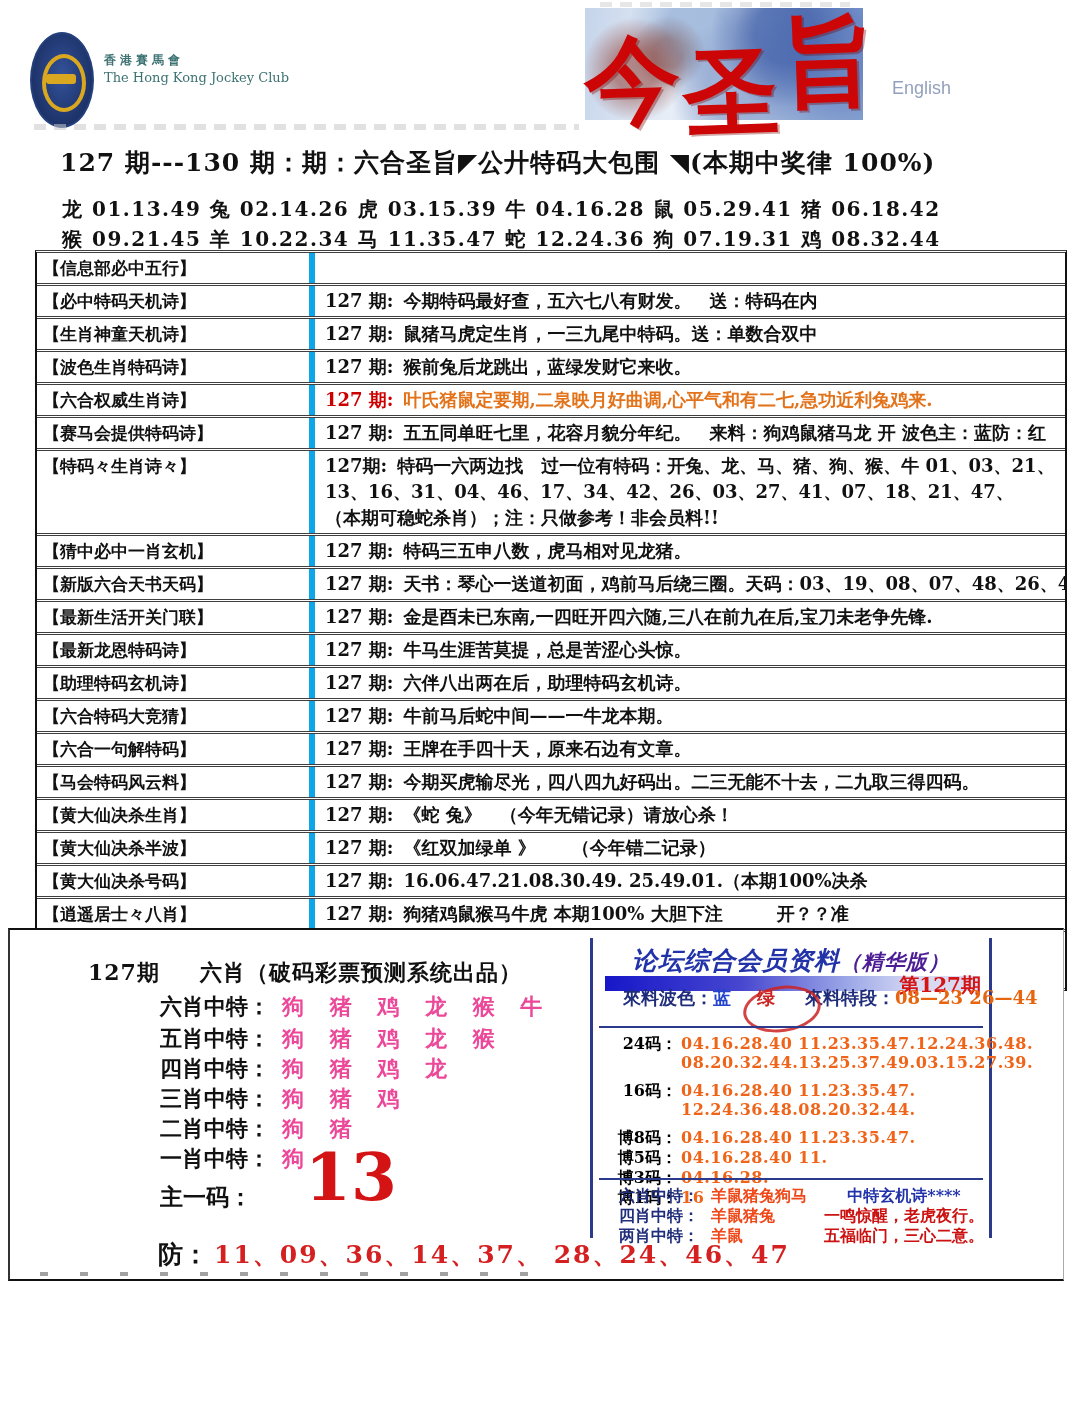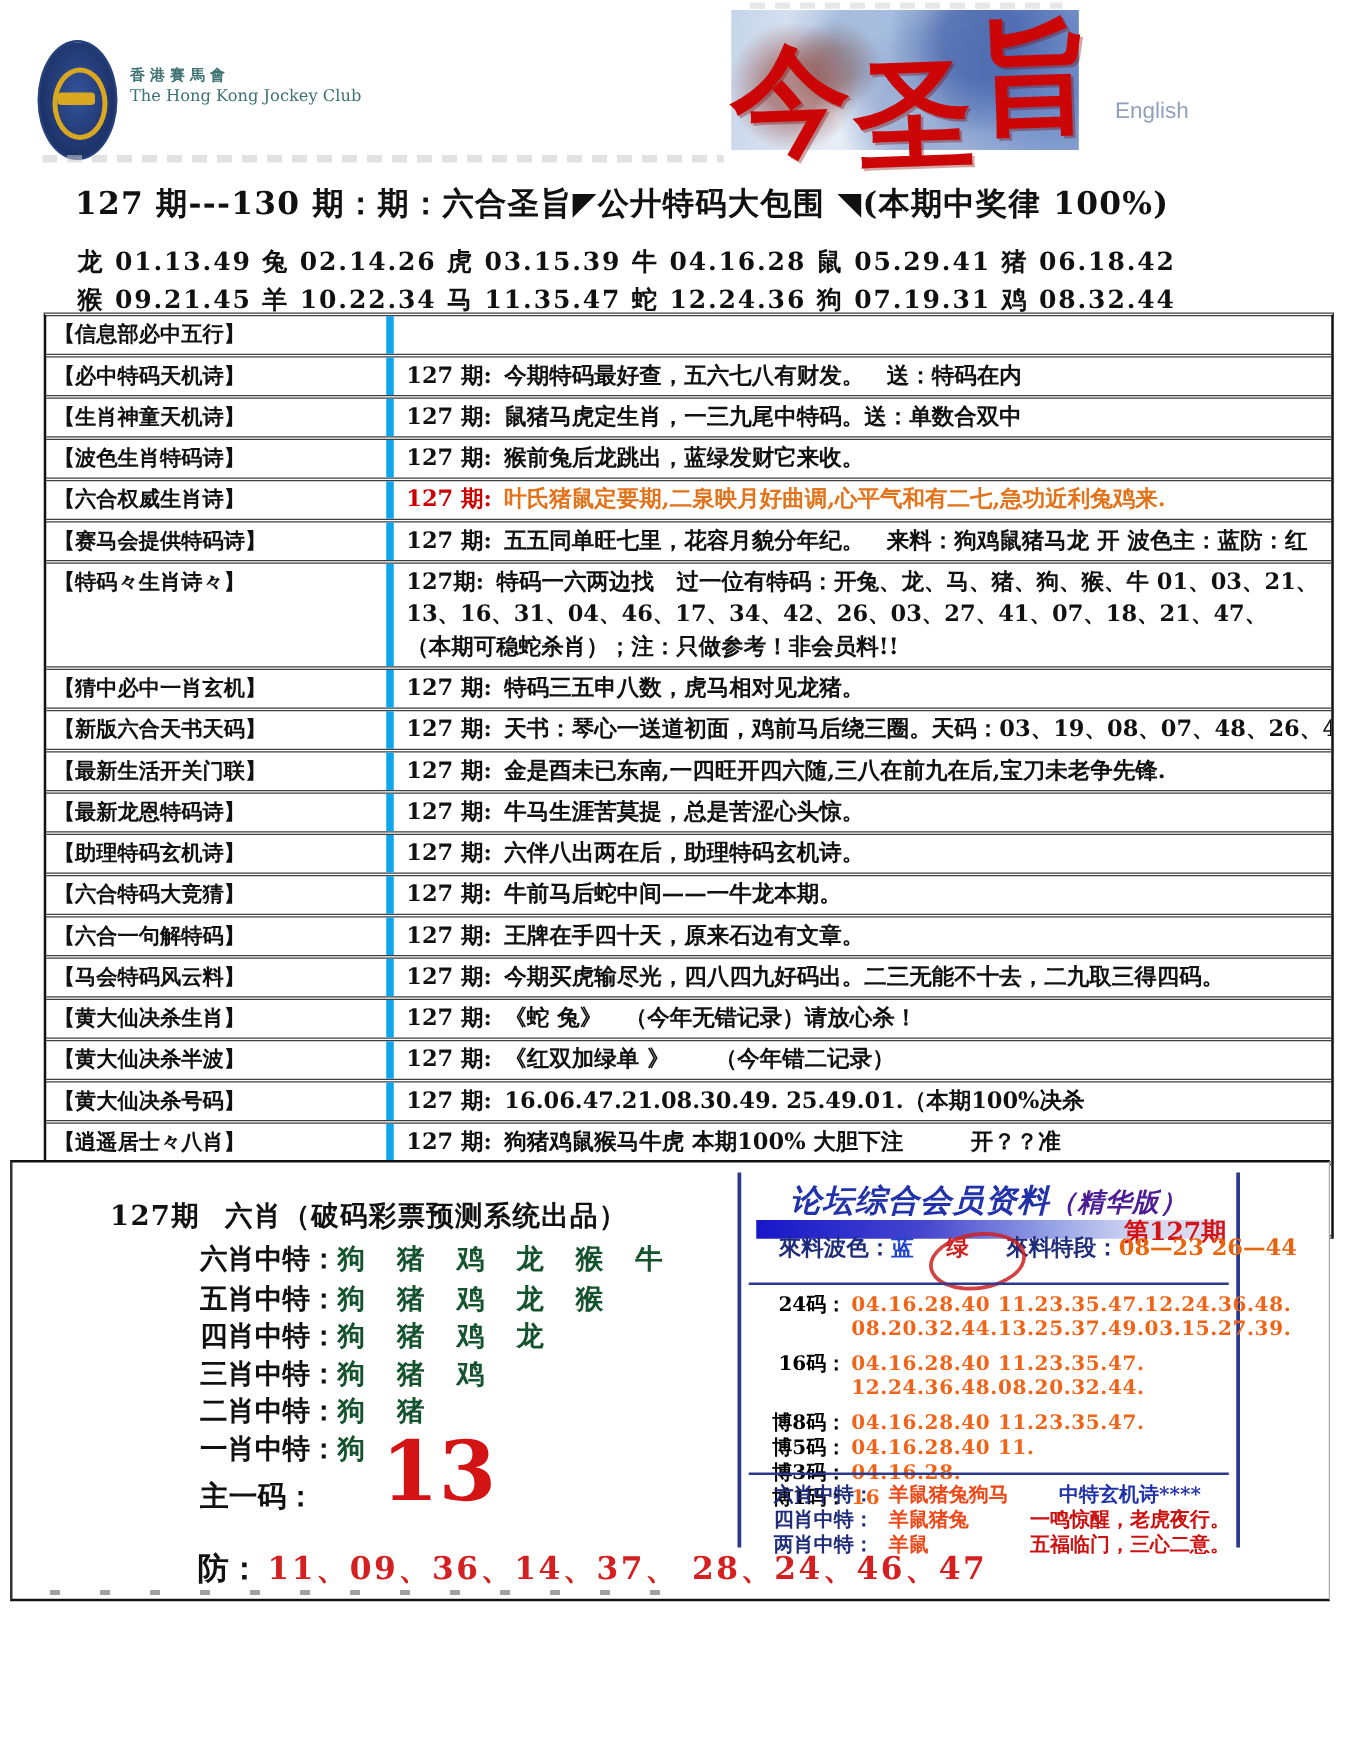--- a/index.html
+++ b/index.html
@@ -51,24 +51,24 @@
     line-height:26px;overflow:hidden;}
   .ln{white-space:nowrap;}
   .issue{margin-right:10px;}
   .hot .issue{color:#cc0000;}
   .hot .txt{color:#e2731a;}
   
   .bottom-box{left:8px;top:928px;width:1053px;height:349px;background:#fff;
     border-top:2px solid #111;border-bottom:2px solid #111;
     border-left:2px solid #333;border-right:1px solid #aaa;}
   .bl-title{left:78px;top:28px;font-size:22px;font-weight:bold;letter-spacing:1px;}
-  .bl-title .sp{margin-right:20px;}
+  .bl-title .sp{margin-right:40px;}
   .bl-row{left:150px;font-size:22px;font-weight:bold;white-space:nowrap;}
   .bl-row .lbl{color:#111;}
-  .bl-row .val{color:#14532d;letter-spacing:9px;margin-left:0;}
+  .bl-row .val{color:#ec4899;letter-spacing:9px;margin-left:12px;}
   .main-code-label{left:150px;top:252px;font-size:23px;font-weight:bold;}
   .main-code{left:295px;top:208px;font-size:66px;font-weight:bold;color:#d41414;}
   .guard{left:148px;top:308px;font-size:25px;font-weight:bold;white-space:nowrap;}
   .guard .val{color:#d42020;margin-left:6px;letter-spacing:2px;}
   
   .rpanel{left:580px;top:8px;width:396px;height:300px;
     border-left:3px solid #2b3a8c;border-right:3px solid #2b3a8c;}
   .rp-title{position:absolute;left:0;top:6px;width:100%;text-align:center;white-space:nowrap;
     font-size:25px;font-weight:bold;color:#2233aa;letter-spacing:1px;
     font-family:"DejaVu Sans","Liberation Sans",sans-serif;font-style:italic;}

